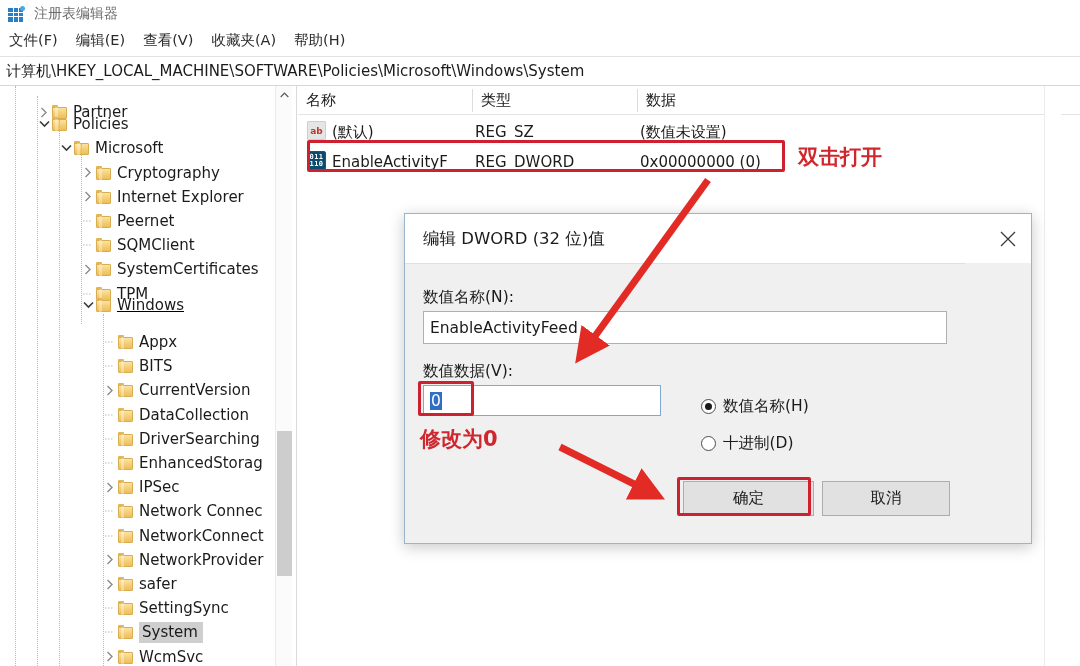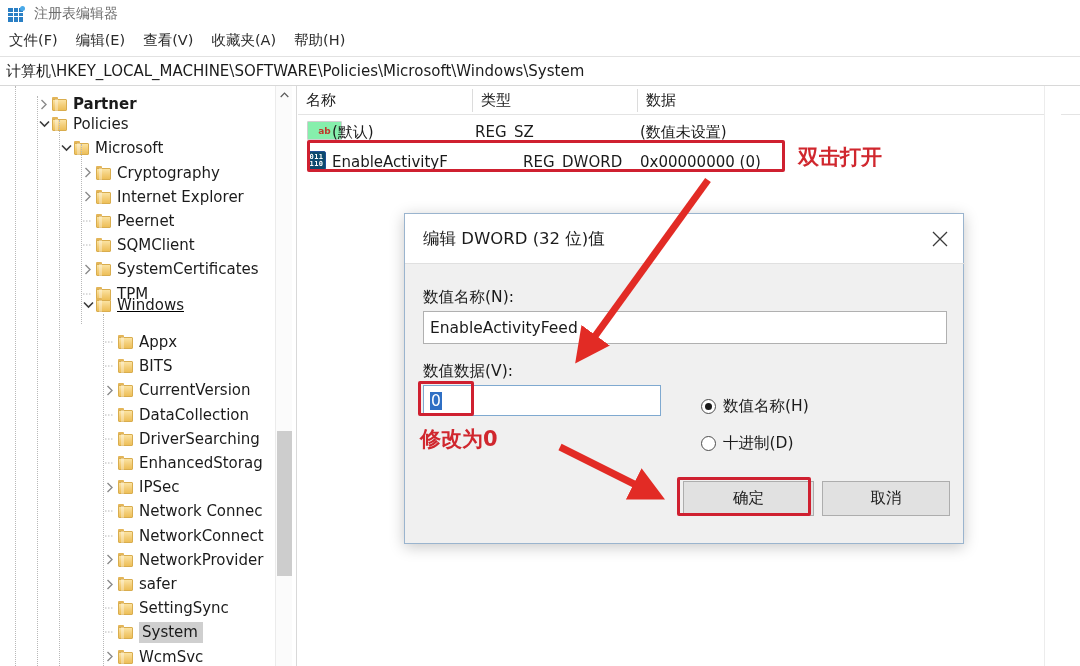--- a/index.html
+++ b/index.html
@@ -112,21 +112,21 @@
 
   .list-row {
     position:absolute; left:0; height:30px; display:flex; align-items:center;
     white-space:nowrap; width:100%;
   }
   .cell {
     position:absolute; font-size:15px; color:#1b1b1b;
     font-family:"DejaVu Sans","Liberation Sans",sans-serif;
   }
   .ico-sz {
-    position:absolute; left:9px; top:4px; width:35px; height:19px; background:#86efac;
+    position:absolute; left:9px; top:4px; width:19px; height:19px; background:#e5e5e5;
     border:1px solid #cfcfcf; border-radius:1px; display:flex; align-items:center;
     justify-content:center; font-size:9px; font-weight:bold; color:#c0392b;
     font-family:"DejaVu Sans",sans-serif;
   }
   .ico-dw {
     position:absolute; left:9px; top:4px; width:19px; height:19px;
     background:#0c4a6e; border:1px solid #1e4f96; border-radius:2px;
     display:flex; align-items:center; justify-content:center;
   }
   .ico-dw .bits {
@@ -147,21 +147,21 @@
   }
   .red-text {
     position:absolute; color:#d0272e; font-weight:bold; white-space:nowrap;
     font-family:"DejaVu Sans","Liberation Sans",sans-serif;
   }
   .ann-svg { position:absolute; left:0; top:0; width:1080px; height:666px;
     pointer-events:none; }
 
   
   .dialog {
-    position:absolute; left:404px; top:213px; width:560px; height:331px;
+    position:absolute; left:404px; top:213px; width:628px; height:331px;
     background:#f0f0f0; border:1px solid #9ab4ce;
     box-shadow:0 3px 14px rgba(0,0,0,0.22);
   }
   .dlg-title {
     position:absolute; left:0; top:0; width:100%; height:49px; background:#ffffff;
     display:flex; align-items:center;
   }
   .dlg-title .t {
     margin-left:18px; font-size:16.5px; color:#1b1b1b;
     font-family:"DejaVu Sans","Liberation Sans",sans-serif;
@@ -240,21 +240,21 @@
   </div>
   <div class="menu-sep"></div>
 
   <div class="addressbar">
     <span class="address-text">计算机\HKEY_LOCAL_MACHINE\SOFTWARE\Policies\Microsoft\Windows\System</span>
   </div>
   <div class="address-sep"></div>
 
   <div class="tree-pane">
     <div id="tree-rows">
-        <div class="tree-row" style="left: 36px; top: 5px; font-weight: bold;">
+        <div class="tree-row" style="left: 36px; top: 13px;">
           <span class="chev">
             <svg width="8" height="11" viewBox="0 0 8 11">
               <path d="M1.5 1 L6 5.5 L1.5 10" fill="none" stroke="#8a8a8a" stroke-width="1.4"></path>
             </svg>
           </span>
           <span class="folder">
             <span class="tab"></span>
             <span class="body"></span>
             <span class="fold"></span>
           </span>
@@ -592,21 +592,21 @@
           <span class="ico-sz">ab</span>
           <span class="cell" style="left: 34px;">(默认)</span>
           <span class="cell" style="left: 177px;">REG_SZ</span>
           <span class="cell" style="left: 342px;">(数值未设置)</span>
         </div>
         <div class="list-row" style="top: 61px;">
           <span class="ico-dw">
             <span class="bits">011<br>110</span>
           </span>
           <span class="cell" style="left: 34px;">EnableActivityF</span>
-          <span class="cell" style="left: 177px; margin-left: 48px;">REG_DWORD</span>
+          <span class="cell" style="left: 177px;">REG_DWORD</span>
           <span class="cell" style="left: 342px;">0x00000000 (0)</span>
         </div>
       </div>
   </div>
 
   <div class="list-scroll"></div>
 
   <div class="red-box" style="left:307px; top:140px; width:478px; height:32px;"></div>
 
   <div class="red-text" style="left:798px; top:143px; font-size:21px;">双击打开</div>

